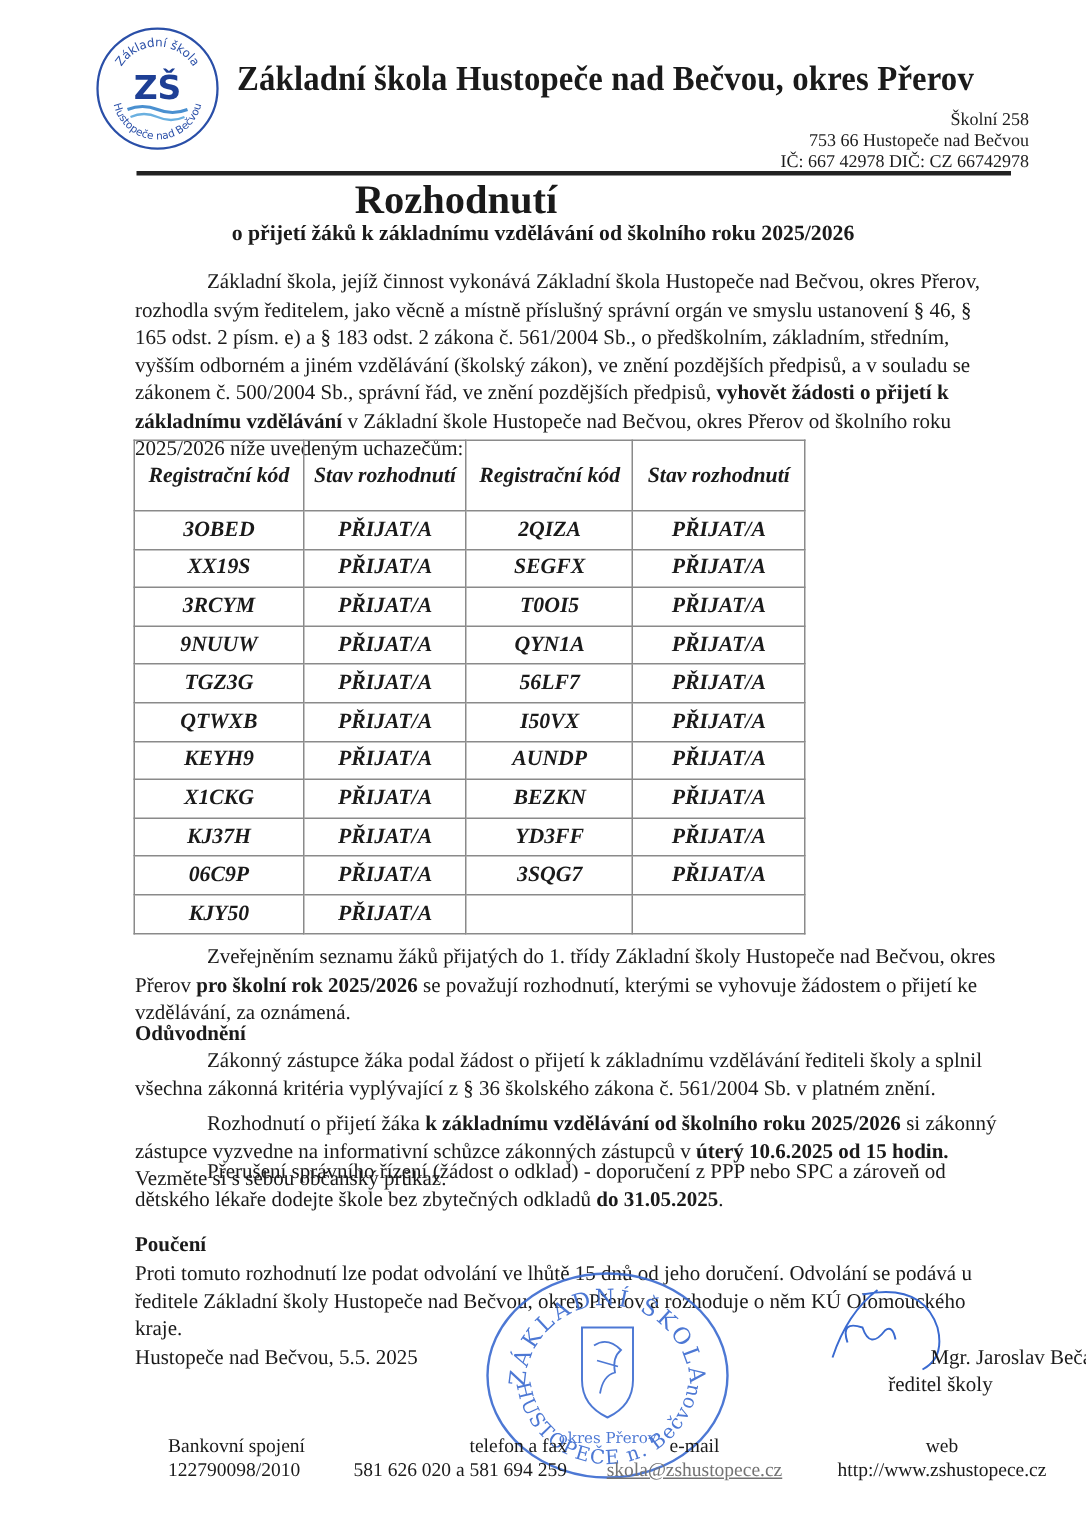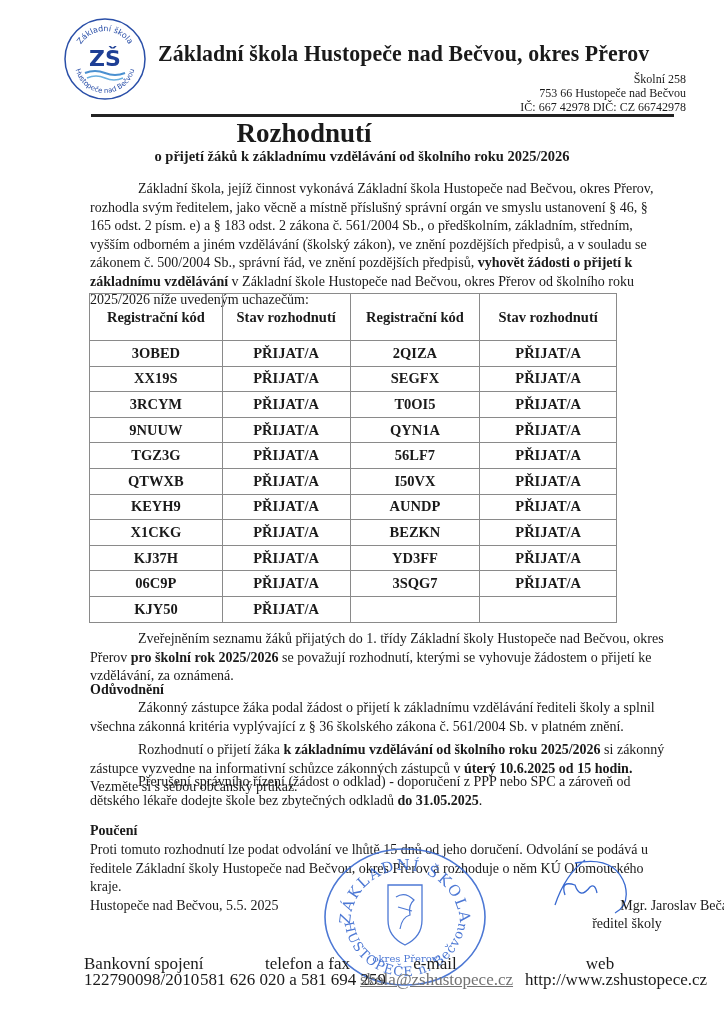--- a/index.html
+++ b/index.html
@@ -11,36 +11,36 @@
     .addr { right: 38px; text-align: right; font-size: 12px; line-height: 15px; white-space: nowrap; }
     .addr1 { top: 72px; }
     .addr2 { top: 86px; }
     .addr3 { top: 100px; }
     .rule { left: 91px; top: 114px; width: 583px; height: 3px; background: #222; }
     .title { left: 0; width: 608px; top: 118px; text-align: center; font-size: 27px; font-weight: bold; }
     .subtitle { left: 0; width: 724px; top: 148px; text-align: center; font-size: 14.5px; font-weight: bold; }
     .para { left: 90px; width: 580px; font-size: 14px; line-height: 18.5px; text-align: left; }
     .p1 { top: 180px; }
     .indent { display: inline-block; width: 48px; }
-    table.results { position: absolute; left: 89px; top: 293px; width: 528px; border-collapse: collapse; }
+    table.results { position: absolute; left: 89px; top: 293px; width: 448px; border-collapse: collapse; font-style: italic; }
     table.results td, table.results th { border: 1.5px solid #8a8a8a; text-align: center; padding: 0; }
     table.results th { height: 46px; font-size: 14.5px; font-weight: bold; }
     table.results td { height: 24.6px; font-size: 14.5px; font-weight: bold; }
     .c1 { width: 133px; } .c2 { width: 128px; } .c3 { width: 130px; } .c4 { width: 137px; }
     .p2 { top: 630px; }
     .h-odu { left: 90px; top: 682px; font-size: 14px; font-weight: bold; }
     .p3 { top: 699px; }
     .p4 { top: 741px; }
     .p5 { top: 773px; }
     .h-pou { left: 90px; top: 823px; font-size: 14px; font-weight: bold; }
     .p6 { top: 841px; }
     .date { left: 90px; top: 898px; font-size: 14px; }
     .sign-name { left: 567px; top: 898px; font-size: 14px; text-align: right; width: 120px; margin-left: 48px; }
     .sign-role { left: 567px; top: 916px; font-size: 14px; text-align: center; width: 120px; }
-    .foot { font-size: 17px; line-height: 16px; top: 956px; white-space: nowrap; }
+    .foot { font-size: 13px; line-height: 16px; top: 956px; white-space: nowrap; margin-left: 28px; }
     .f1 { left: 84px; }
     .f2 { left: 200px; text-align: right; width: 150px; }
     .f3 { left: 360px; text-align: center; width: 150px; }
     .f4 { left: 525px; text-align: center; width: 150px; }
     .email-link { color: #737373; text-decoration: underline; }
     .stamp { left: 320px; top: 845px; width: 170px; height: 145px; opacity: 0.9; }
     .signature { left: 535px; top: 855px; width: 100px; height: 60px; }
   </style>
 </head>
 <body>

